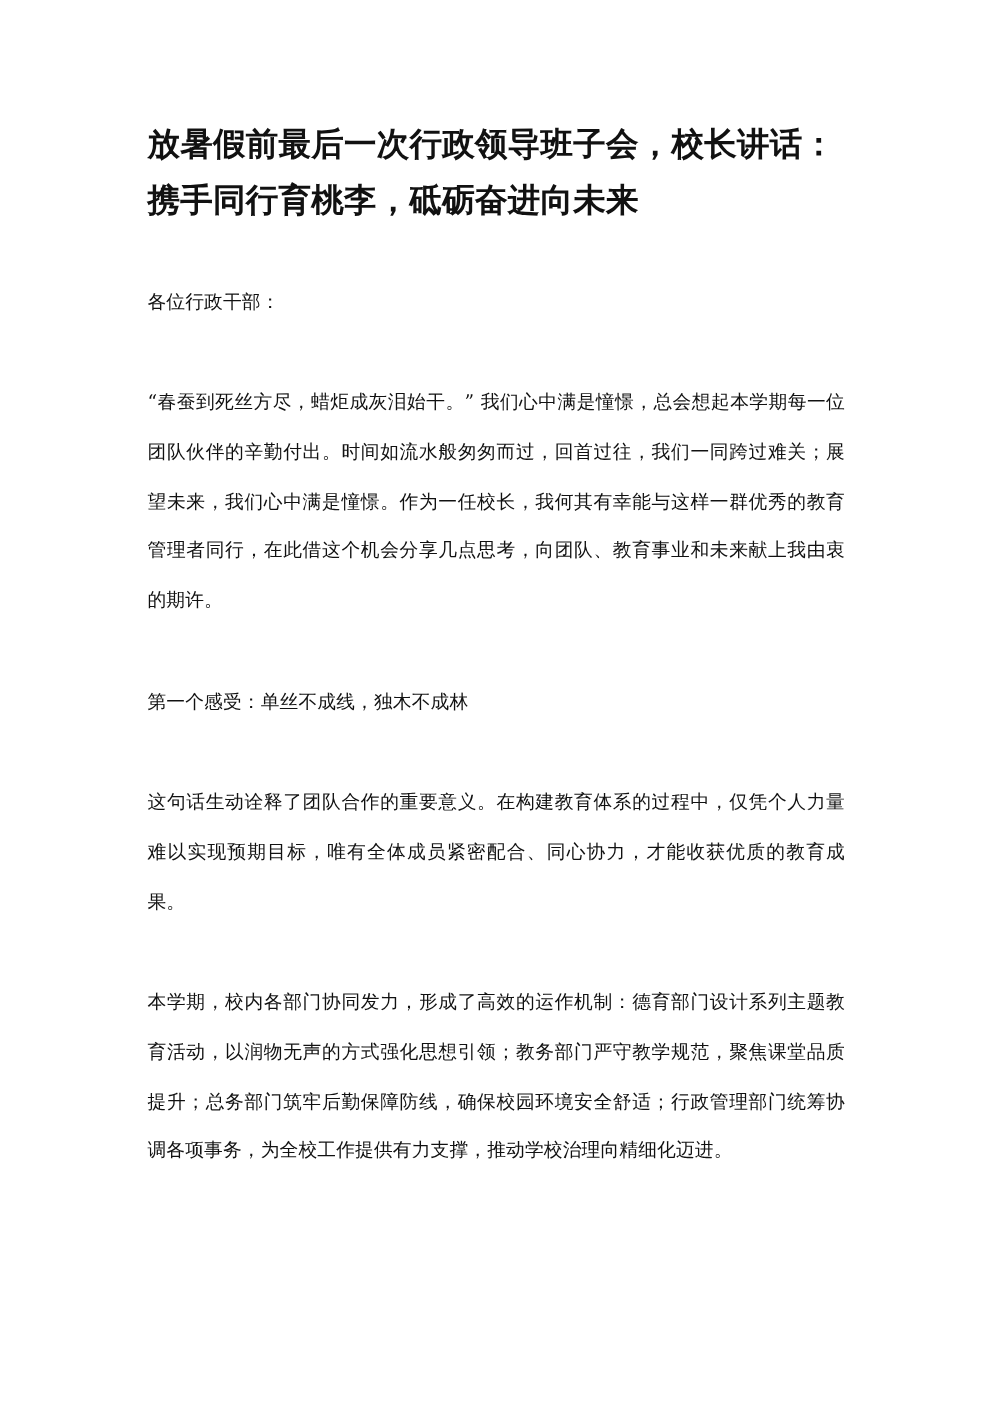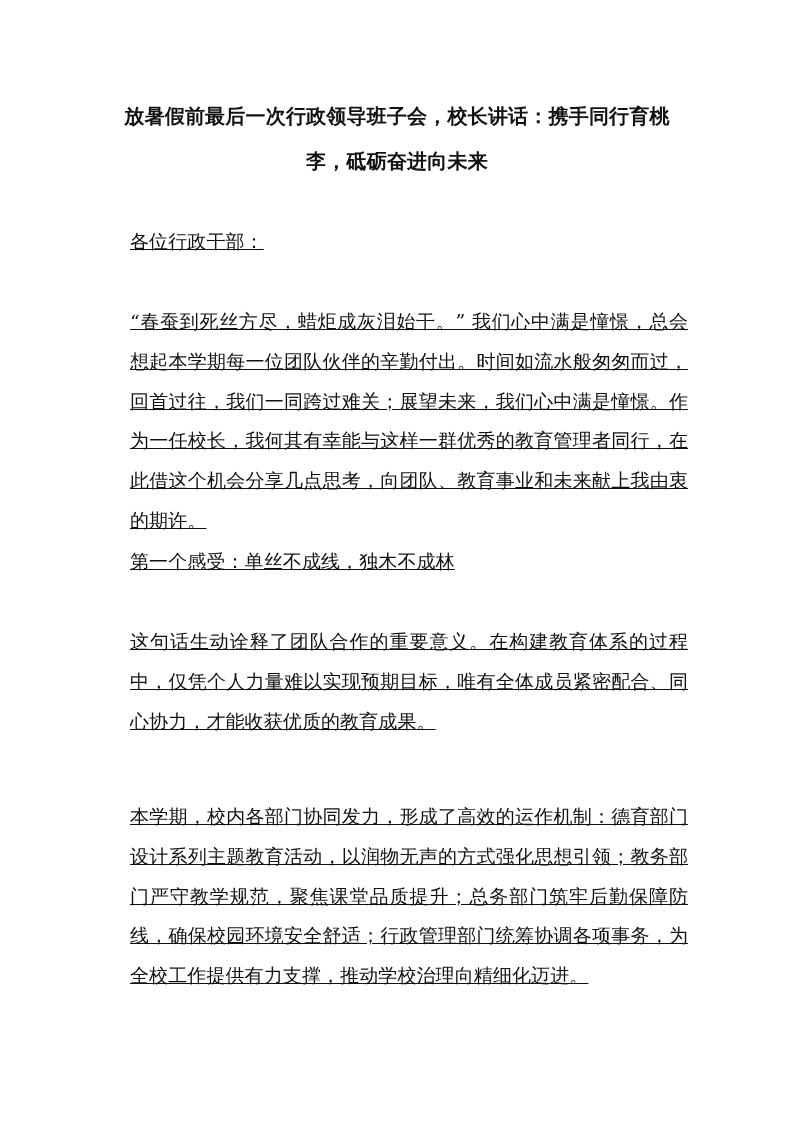--- a/index.html
+++ b/index.html
@@ -18,43 +18,41 @@
     .page {
       position: absolute;
       left: 118px;
       top: 0;
       width: 558px;
     }
     .title {
       position: absolute;
       left: 0;
       width: 558px;
-      text-align: center;
       font-weight: bold;
-      font-size: 20px;
+      font-size: 26px;
       line-height: 45px;
       top: 94px;
       letter-spacing: 0.2px;
     }
     .p {
       position: absolute;
-      left: 12px;
+      left: 0;
       width: 558px;
-      font-size: 19px;
+      font-size: 15px;
       line-height: 39.8px;
       text-align: justify;
       text-align-last: left;
       letter-spacing: 0.1px;
-      text-decoration: underline;
     }
     .greeting { top: 222px; }
     .para1 { top: 302px; }
     .heading { top: 542px; }
     .para2 { top: 622px; }
-    .para3 { top: 782px; margin-top: 15px; }
+    .para3 { top: 782px; }
   </style>
 </head>
 <body>
 
 <div class="page">
   <div class="title">放暑假前最后一次行政领导班子会，校长讲话：携手同行育桃李，砥砺奋进向未来</div>
   <div class="p greeting">各位行政干部：</div>
   <div class="p para1">“春蚕到死丝方尽，蜡炬成灰泪始干。” 我们心中满是憧憬，总会想起本学期每一位团队伙伴的辛勤付出。时间如流水般匆匆而过，回首过往，我们一同跨过难关；展望未来，我们心中满是憧憬。作为一任校长，我何其有幸能与这样一群优秀的教育管理者同行，在此借这个机会分享几点思考，向团队、教育事业和未来献上我由衷的期许。</div>
   <div class="p heading">第一个感受：单丝不成线，独木不成林</div>
   <div class="p para2">这句话生动诠释了团队合作的重要意义。在构建教育体系的过程中，仅凭个人力量难以实现预期目标，唯有全体成员紧密配合、同心协力，才能收获优质的教育成果。</div>

